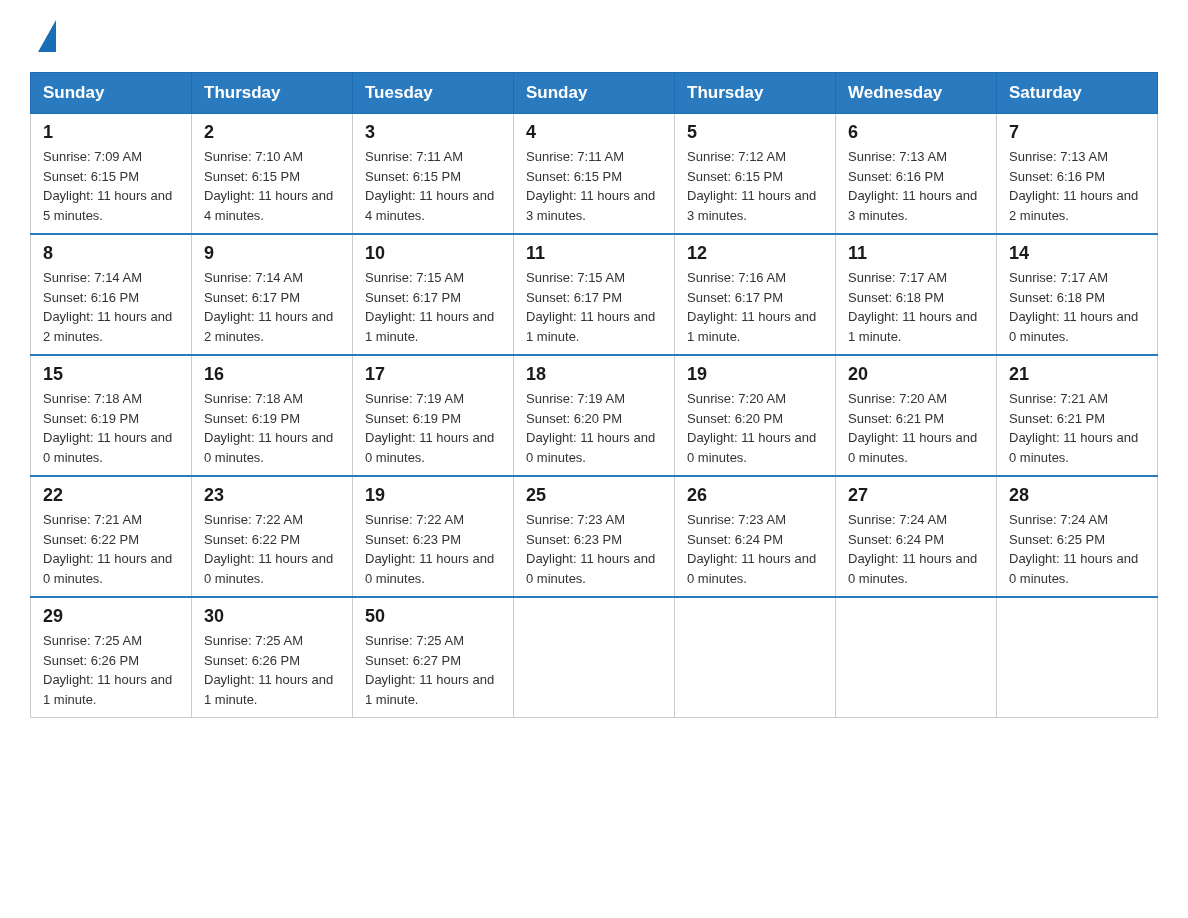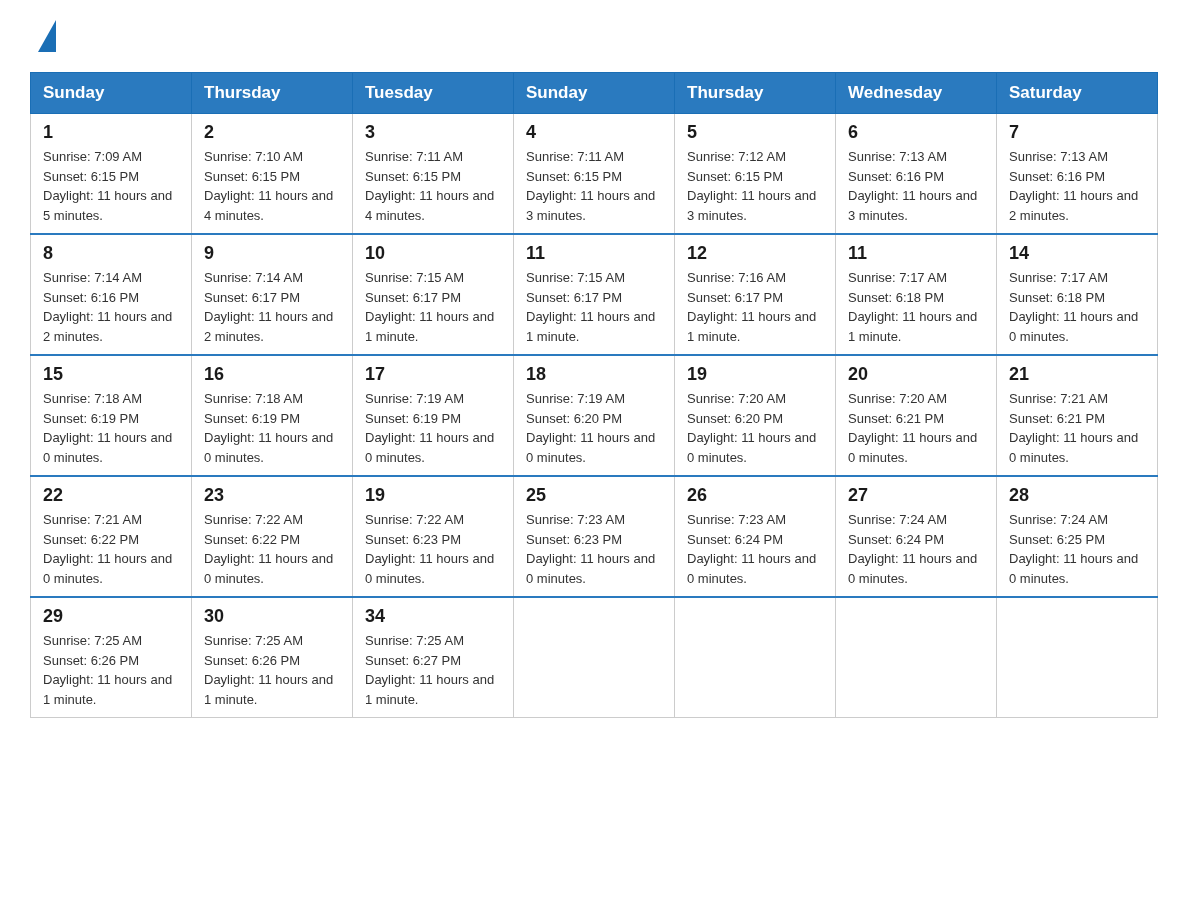--- a/index.html
+++ b/index.html
@@ -253,21 +253,21 @@
       <tr>
         <td>
           <span class="day-number">29</span>
           <div class="day-info">Sunrise: 7:25 AM<br>Sunset: 6:26 PM<br>Daylight: 11 hours and<br>1 minute.</div>
         </td>
         <td>
           <span class="day-number">30</span>
           <div class="day-info">Sunrise: 7:25 AM<br>Sunset: 6:26 PM<br>Daylight: 11 hours and<br>1 minute.</div>
         </td>
         <td>
-          <span class="day-number">34</span>
+          <span class="day-number">50</span>
           <div class="day-info">Sunrise: 7:25 AM<br>Sunset: 6:27 PM<br>Daylight: 11 hours and<br>1 minute.</div>
         </td>
         <td class="empty-cell"></td>
         <td class="empty-cell"></td>
         <td class="empty-cell"></td>
         <td class="empty-cell"></td>
       </tr>
     </tbody>
 </table>
 

